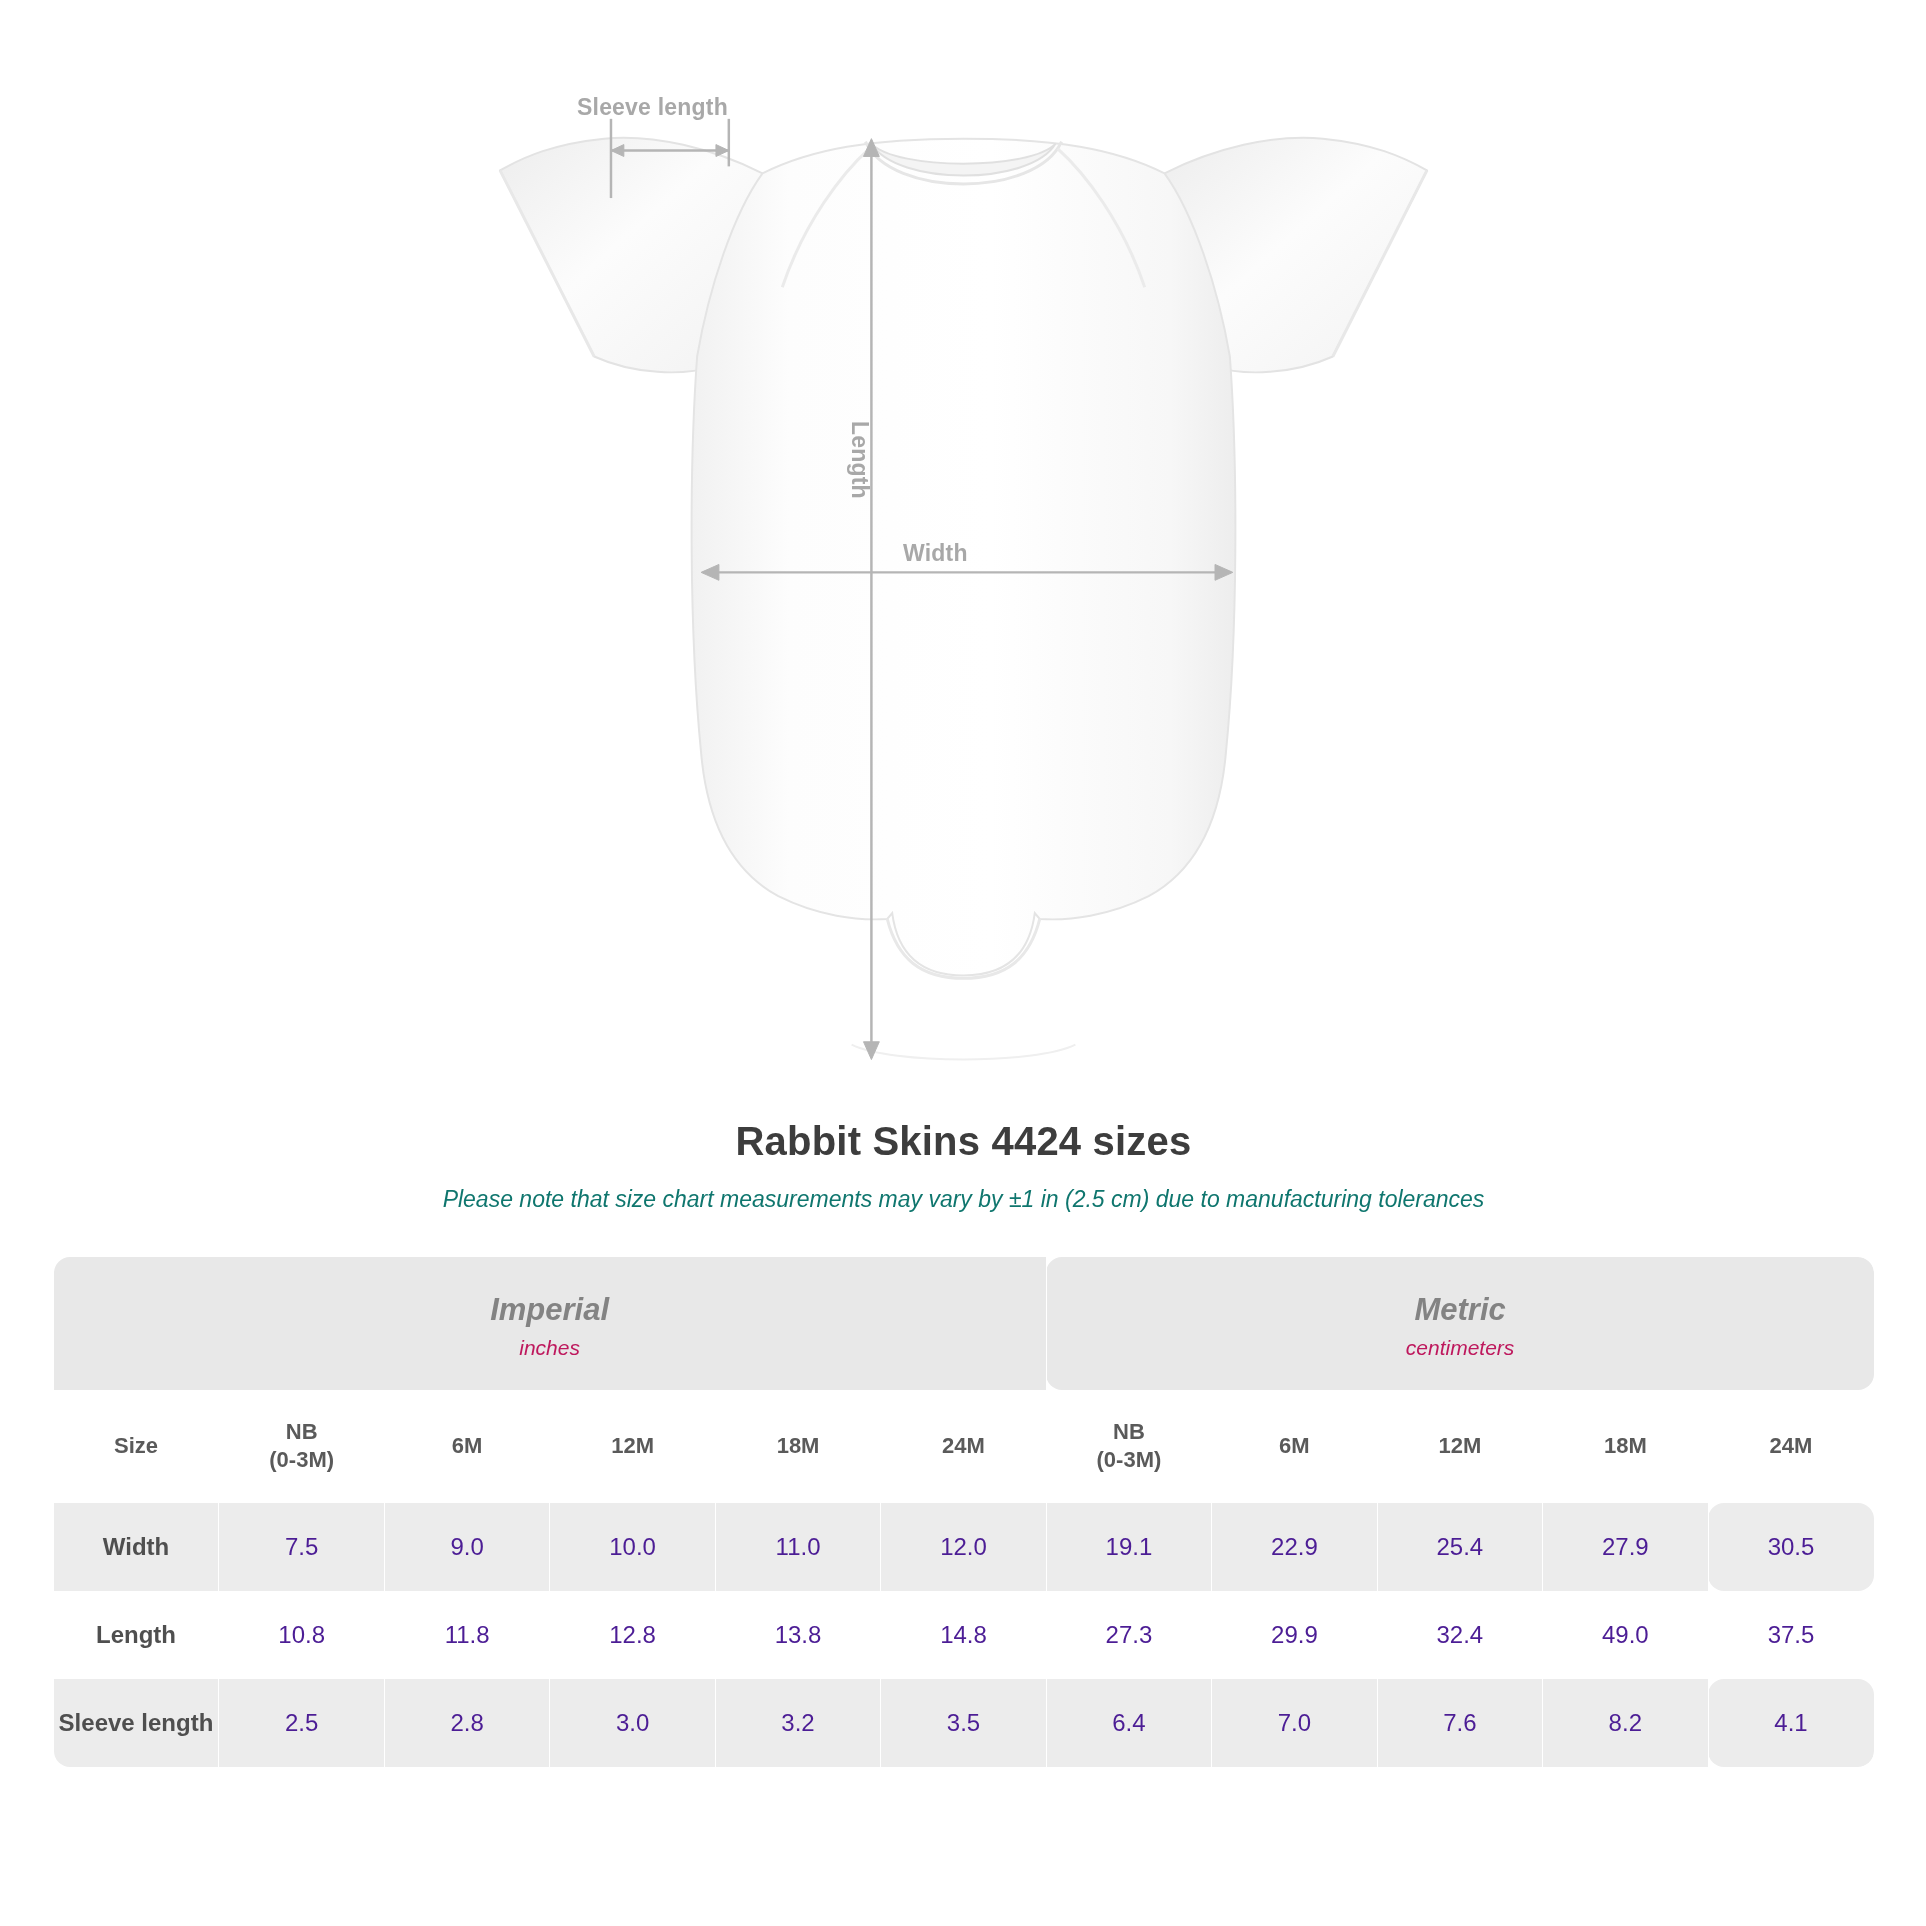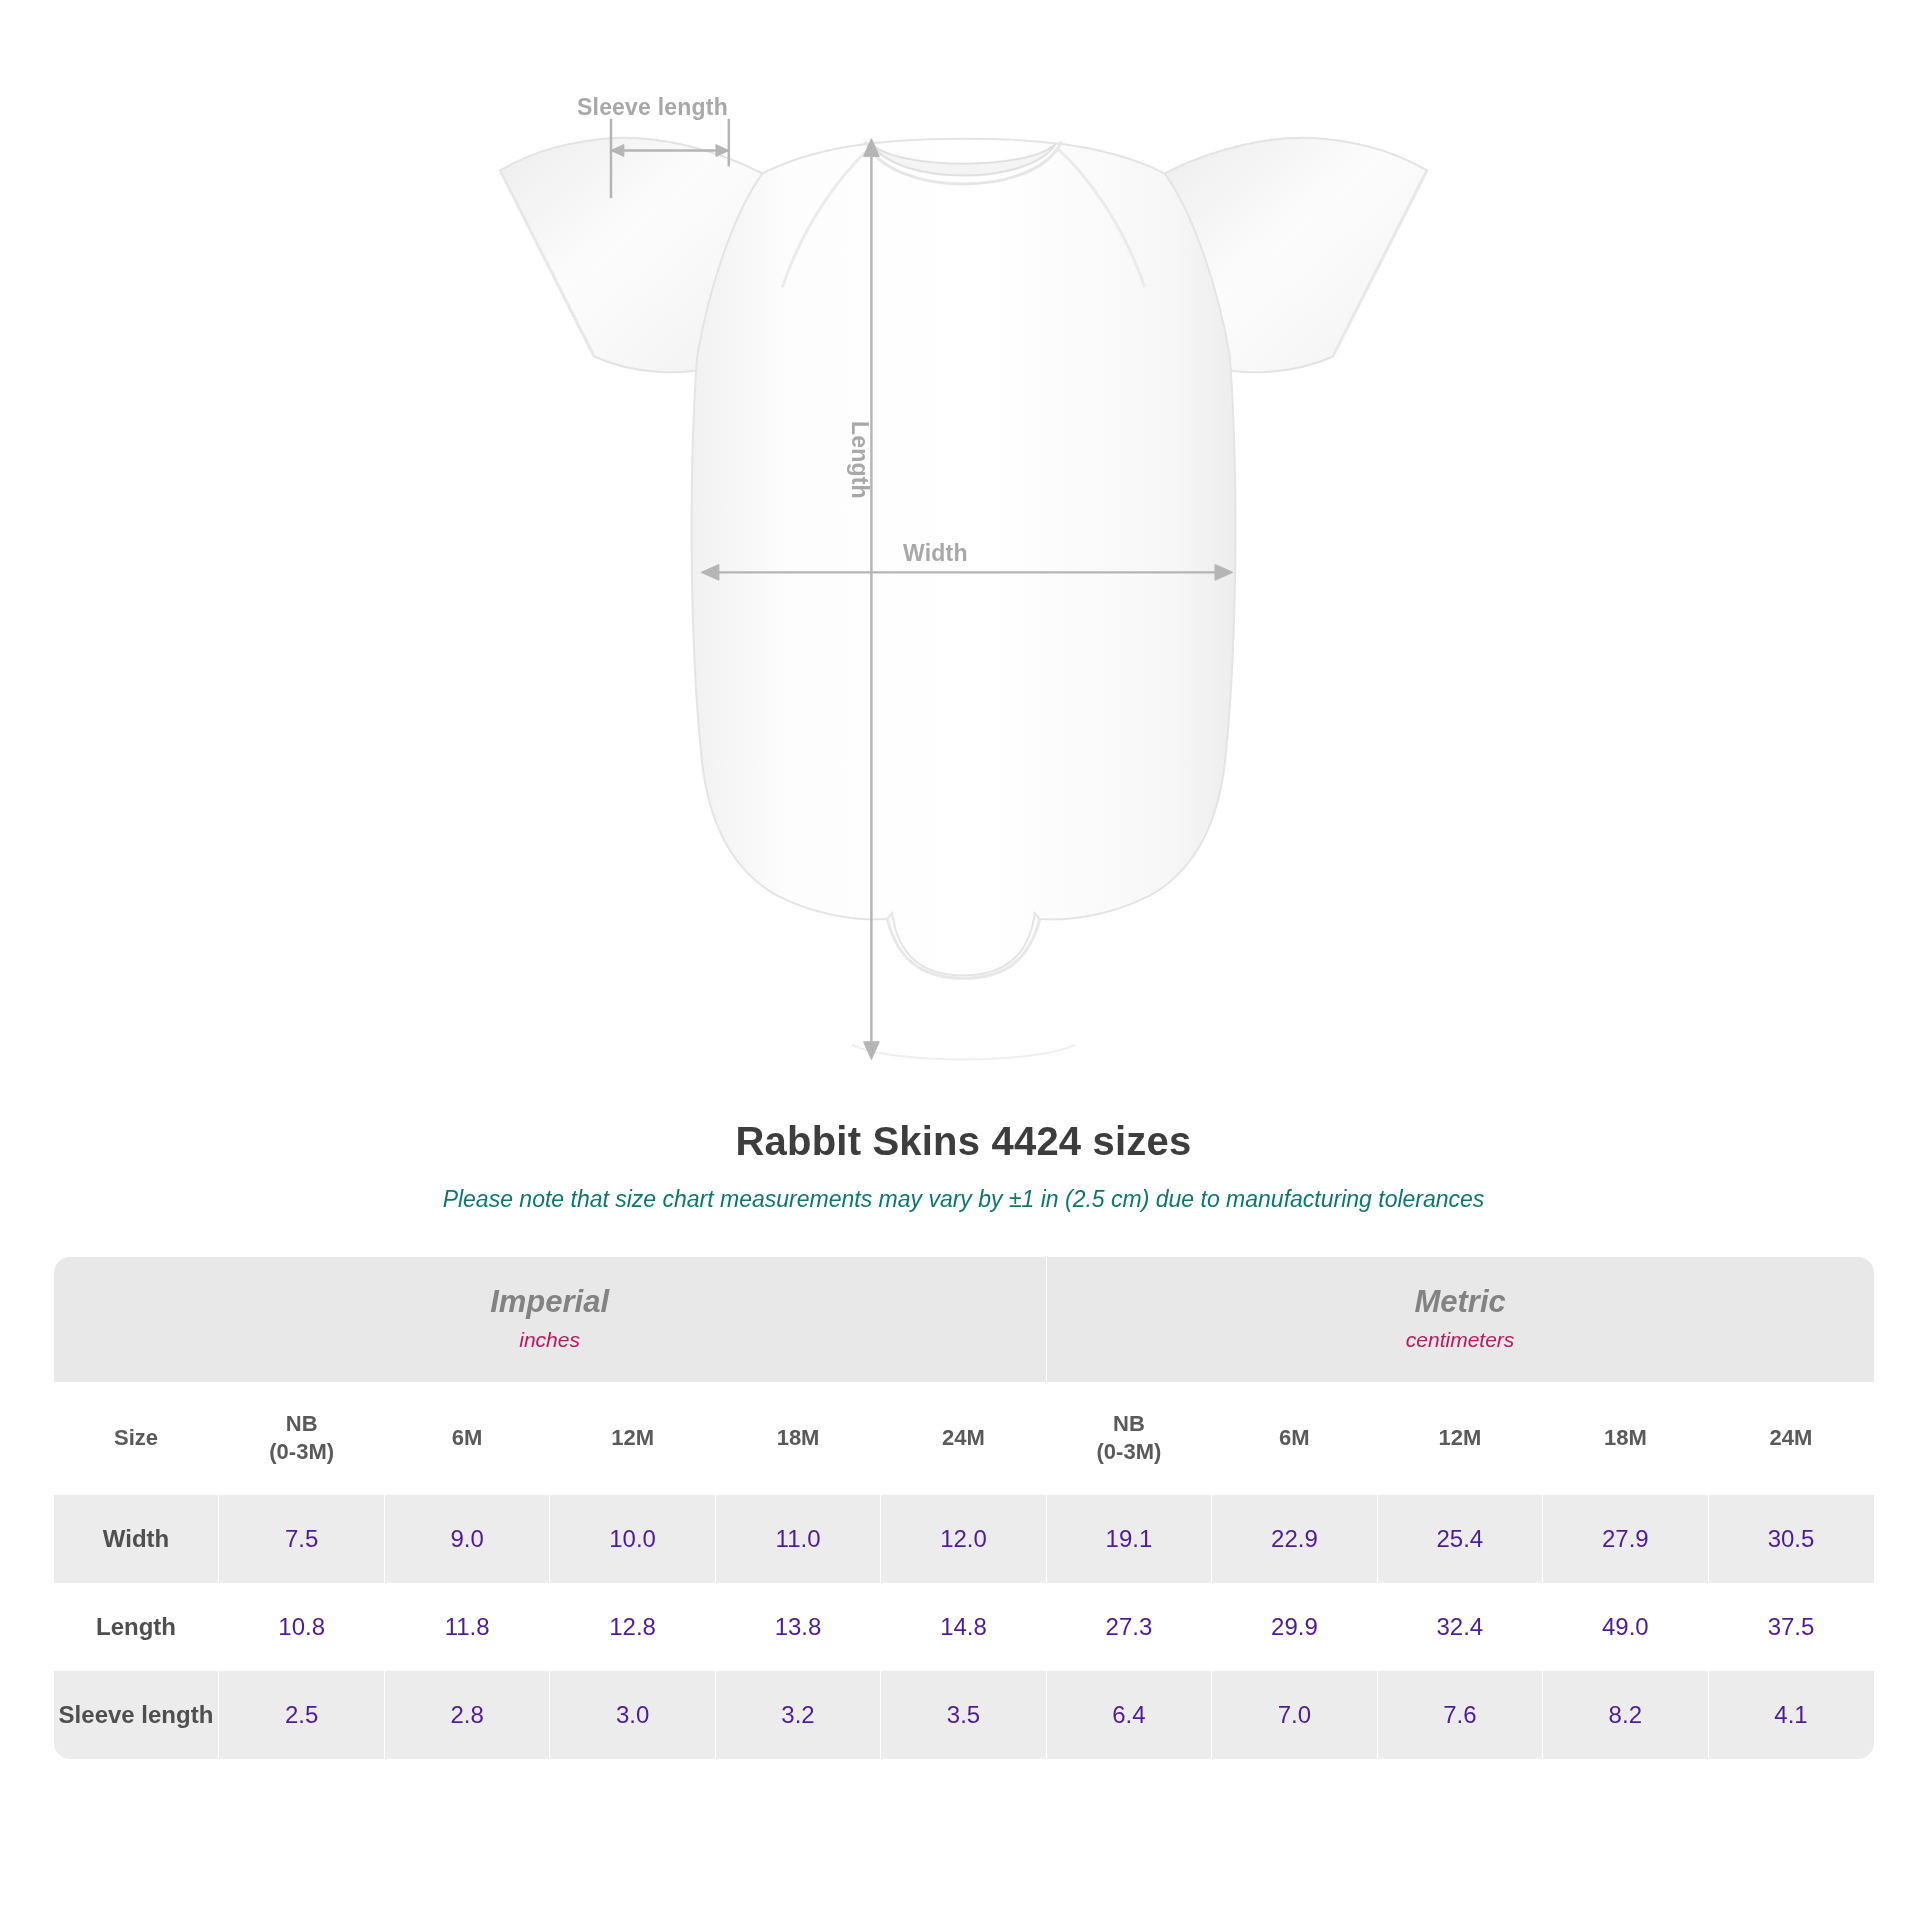--- a/index.html
+++ b/index.html
@@ -82,41 +82,41 @@
   table.size-table {
     width: 100%;
     border-collapse: collapse;
     table-layout: fixed;
     border-radius: 16px;
     overflow: hidden;
   }
   table.size-table tr.unit-row td {
     background: #e8e8e8;
     text-align: center;
-    padding: 26px 0 30px 0;
+    padding: 34px 0 30px 0;
     vertical-align: middle;
   }
   .unit-main {
     font-size: 31px;
     font-weight: bold;
     font-style: italic;
     color: #838383;
     line-height: 1.25;
   }
   .unit-sub {
     font-size: 21px;
     font-style: italic;
     color: #be185d;
     margin-top: 6px;
   }
 
   table.size-table td {
     border-right: 1px solid #ffffff;
   }
-  table.size-table td:last-child { border-right: none; }
+  table.size-table td:last-child { border-right: none; border-radius: 16px; }
 
   tr.head-row td {
     background: #ffffff;
     text-align: center;
     font-weight: bold;
     font-size: 22px;
     color: #5a5a5a;
     padding: 28px 0;
     line-height: 1.3;
   }

